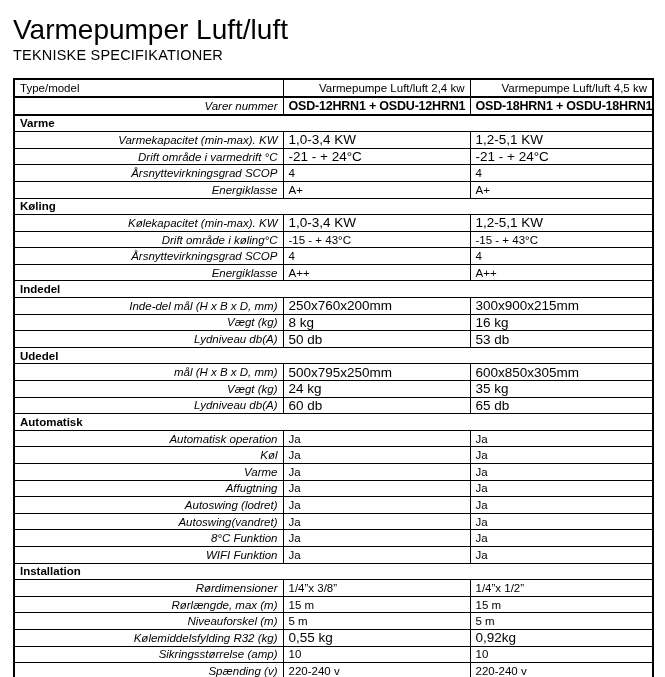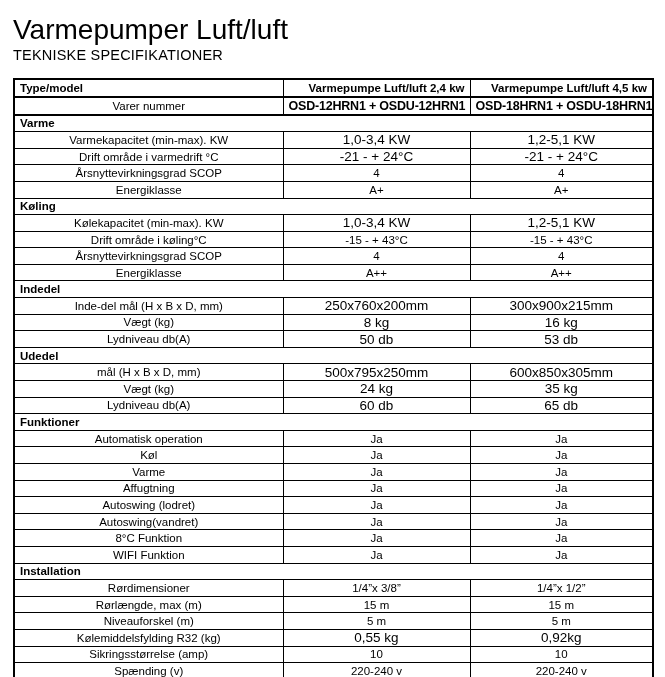--- a/index.html
+++ b/index.html
@@ -40,36 +40,37 @@
   .spec-table th,
   .spec-table td {
     border: 1px solid #000;
     padding: 0 5px;
     height: 15.6px;
     overflow: hidden;
     white-space: nowrap;
     vertical-align: middle;
   }
   .spec-table thead th {
-    font-weight: 700;
+    font-weight: 400;
     font-size: 11.5px;
     border-bottom: 2px solid #000;
   }
   th.type-col  { text-align: left; }
   th.model-col { text-align: right; }
   td.label-cell {
-    text-align: center;
+    text-align: right;
     font-size: 11.5px;
+    font-style: italic;
   }
   td.section-cell {
     text-align: left;
     font-weight: 700;
     font-size: 11.5px;
   }
-  td.value-cell { text-align: center; }
+  td.value-cell { }
   .v-sm { font-size: 11.5px; }
   .v-lg { font-size: 13.5px; }
   .v-bold {
     font-weight: 700;
     font-size: 12.5px;
     letter-spacing: -0.2px;
   }
   tr.thick td { border-bottom: 2px solid #000; }
 </style>
 </head>
@@ -174,21 +175,21 @@
           <td class="label-cell">Vægt (kg)</td>
           <td class="value-cell v-lg">24 kg</td>
           <td class="value-cell v-lg">35 kg</td>
         </tr>
         <tr>
           <td class="label-cell">Lydniveau db(A)</td>
           <td class="value-cell v-lg">60 db</td>
           <td class="value-cell v-lg">65 db</td>
         </tr>
         <tr>
-          <td colspan="3" class="section-cell">Funktioner</td>
+          <td colspan="3" class="section-cell">Automatisk</td>
         </tr>
         <tr>
           <td class="label-cell">Automatisk operation</td>
           <td class="value-cell v-sm">Ja</td>
           <td class="value-cell v-sm">Ja</td>
         </tr>
         <tr>
           <td class="label-cell">Køl</td>
           <td class="value-cell v-sm">Ja</td>
           <td class="value-cell v-sm">Ja</td>

